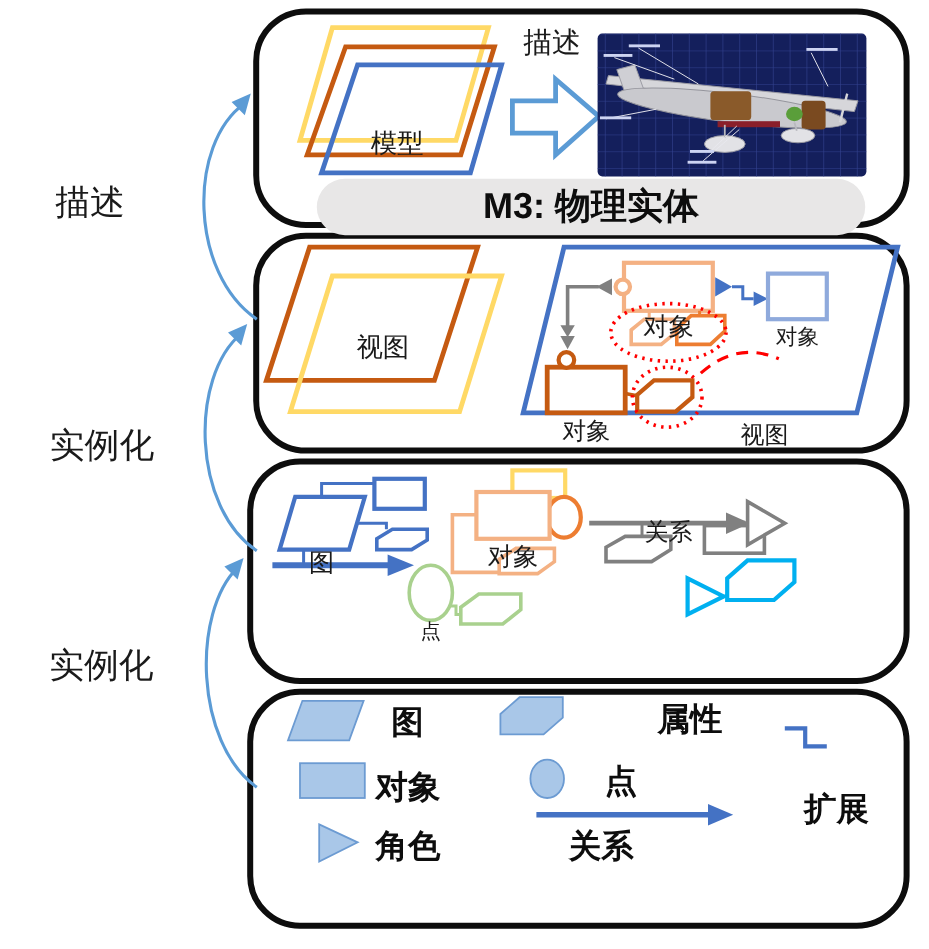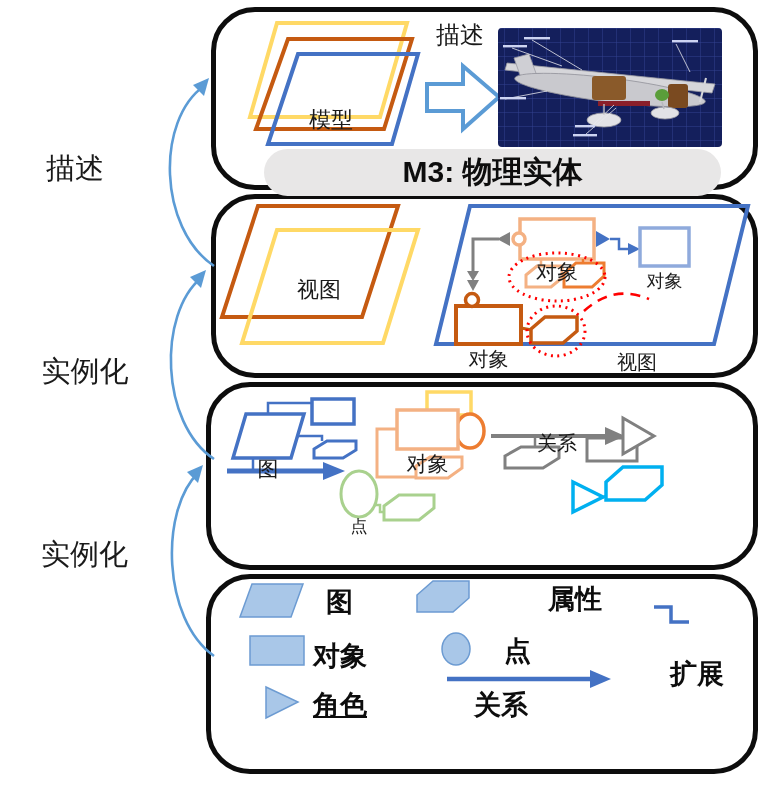--- a/index.html
+++ b/index.html
@@ -216,17 +216,17 @@
 
   <div class="lbl shape-lbl ctr" style="left:244px;top:423px;width:48px;font-size:21px;">图</div>
   <div class="lbl shape-lbl ctr" style="left:397px;top:418px;width:61px;font-size:21px;">对象</div>
   <div class="lbl shape-lbl ctr" style="left:342px;top:483px;width:34px;font-size:17px;">点</div>
   <div class="lbl shape-lbl ctr" style="left:525px;top:398px;width:64px;font-size:20px;">关系</div>
 
   <div class="lbl legend-lbl" style="left:326px;top:584px;">图</div>
   <div class="lbl legend-lbl" style="left:500px;top:581px;margin-left:48px;">属性</div>
   <div class="lbl legend-lbl" style="left:313px;top:638px;">对象</div>
   <div class="lbl legend-lbl" style="left:504px;top:633px;">点</div>
-  <div class="lbl legend-lbl" style="left:313px;top:687px;text-decoration:underline;">角色</div>
+  <div class="lbl legend-lbl" style="left:313px;top:687px;">角色</div>
   <div class="lbl legend-lbl" style="left:474px;top:687px;">关系</div>
   <div class="lbl legend-lbl" style="left:670px;top:656px;">扩展</div>
 
 </div>
 
 </body></html>

